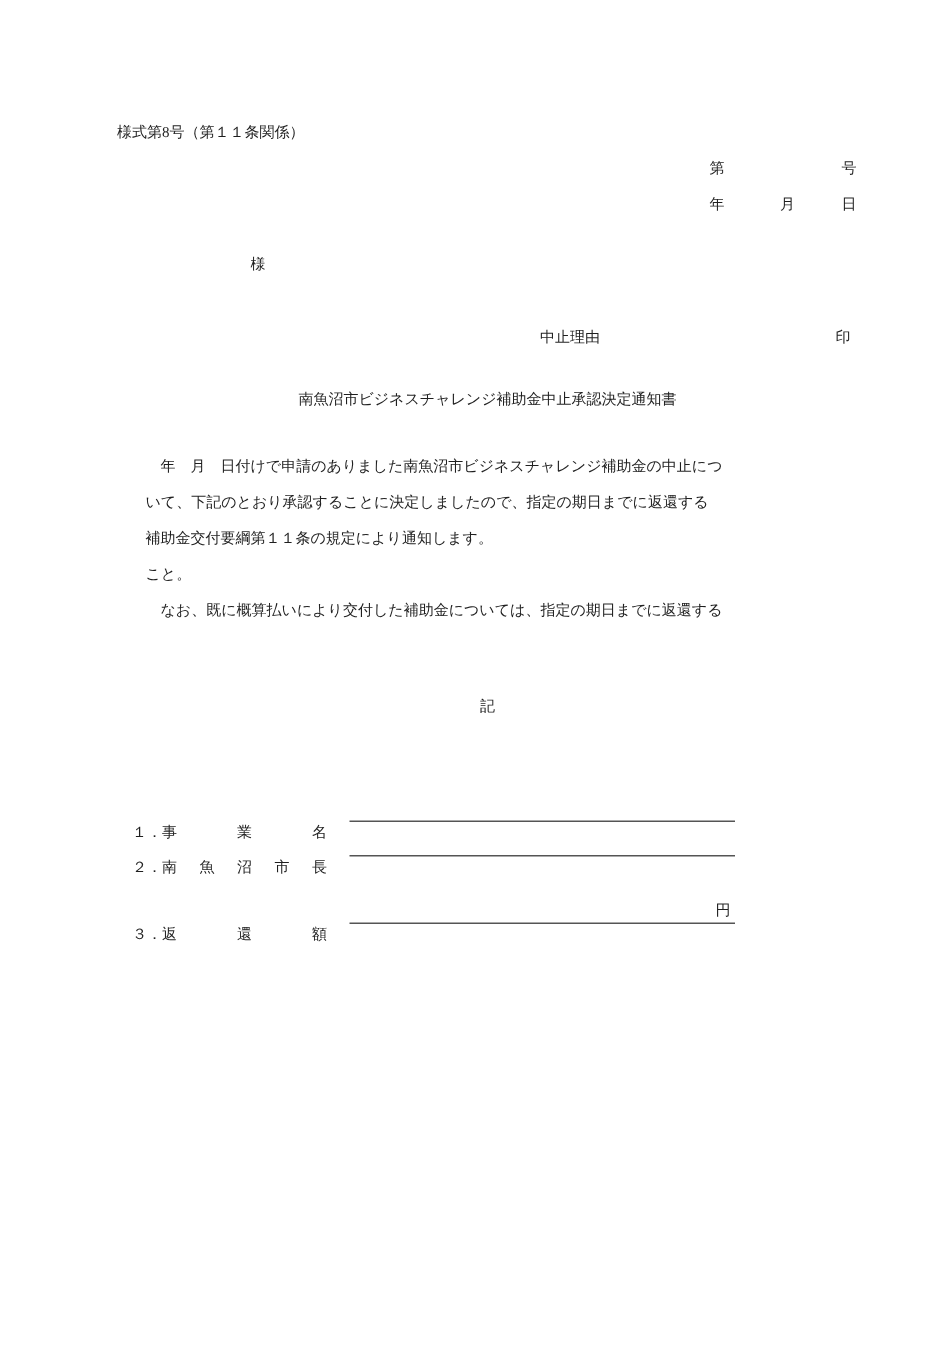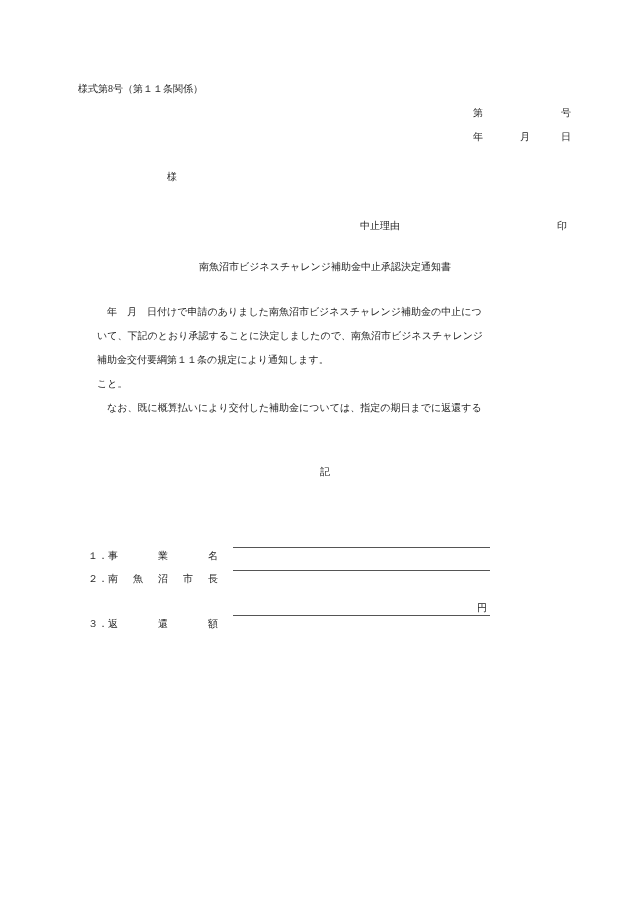--- a/index.html
+++ b/index.html
@@ -60,21 +60,21 @@
 
   <div class="abs" style="left:167px; top:169px;">様</div>
 
   <span class="abs" style="left:360px; top:218px;">中止理由</span>
   <span class="abs" style="left:557px; top:218px;">印</span>
 
   <div class="center-line" style="top:259px;">南魚沼市ビジネスチャレンジ補助金中止承認決定通知書</div>
 
   <div class="body-text">
     <div class="body-line">　年　月　日付けで申請のありました南魚沼市ビジネスチャレンジ補助金の中止につ</div>
-    <div class="body-line">いて、下記のとおり承認することに決定しましたので、南魚沼市ビジネスチャレンジ</div>
+    <div class="body-line">いて、下記のとおり承認することに決定しましたので、指定の期日までに返還する</div>
     <div class="body-line">補助金交付要綱第１１条の規定により通知します。</div>
     <div class="body-line">こと。</div>
     <div class="body-line">　なお、既に概算払いにより交付した補助金については、指定の期日までに返還する</div>
   </div>
 
   <div class="center-line" style="top:464px;">記</div>
 
   <div class="item-row" style="top:532px;">
     <span class="item-no">１．</span><span class="item-label">事業名</span>
     <span class="fill-line"><span class="unit"></span></span>

